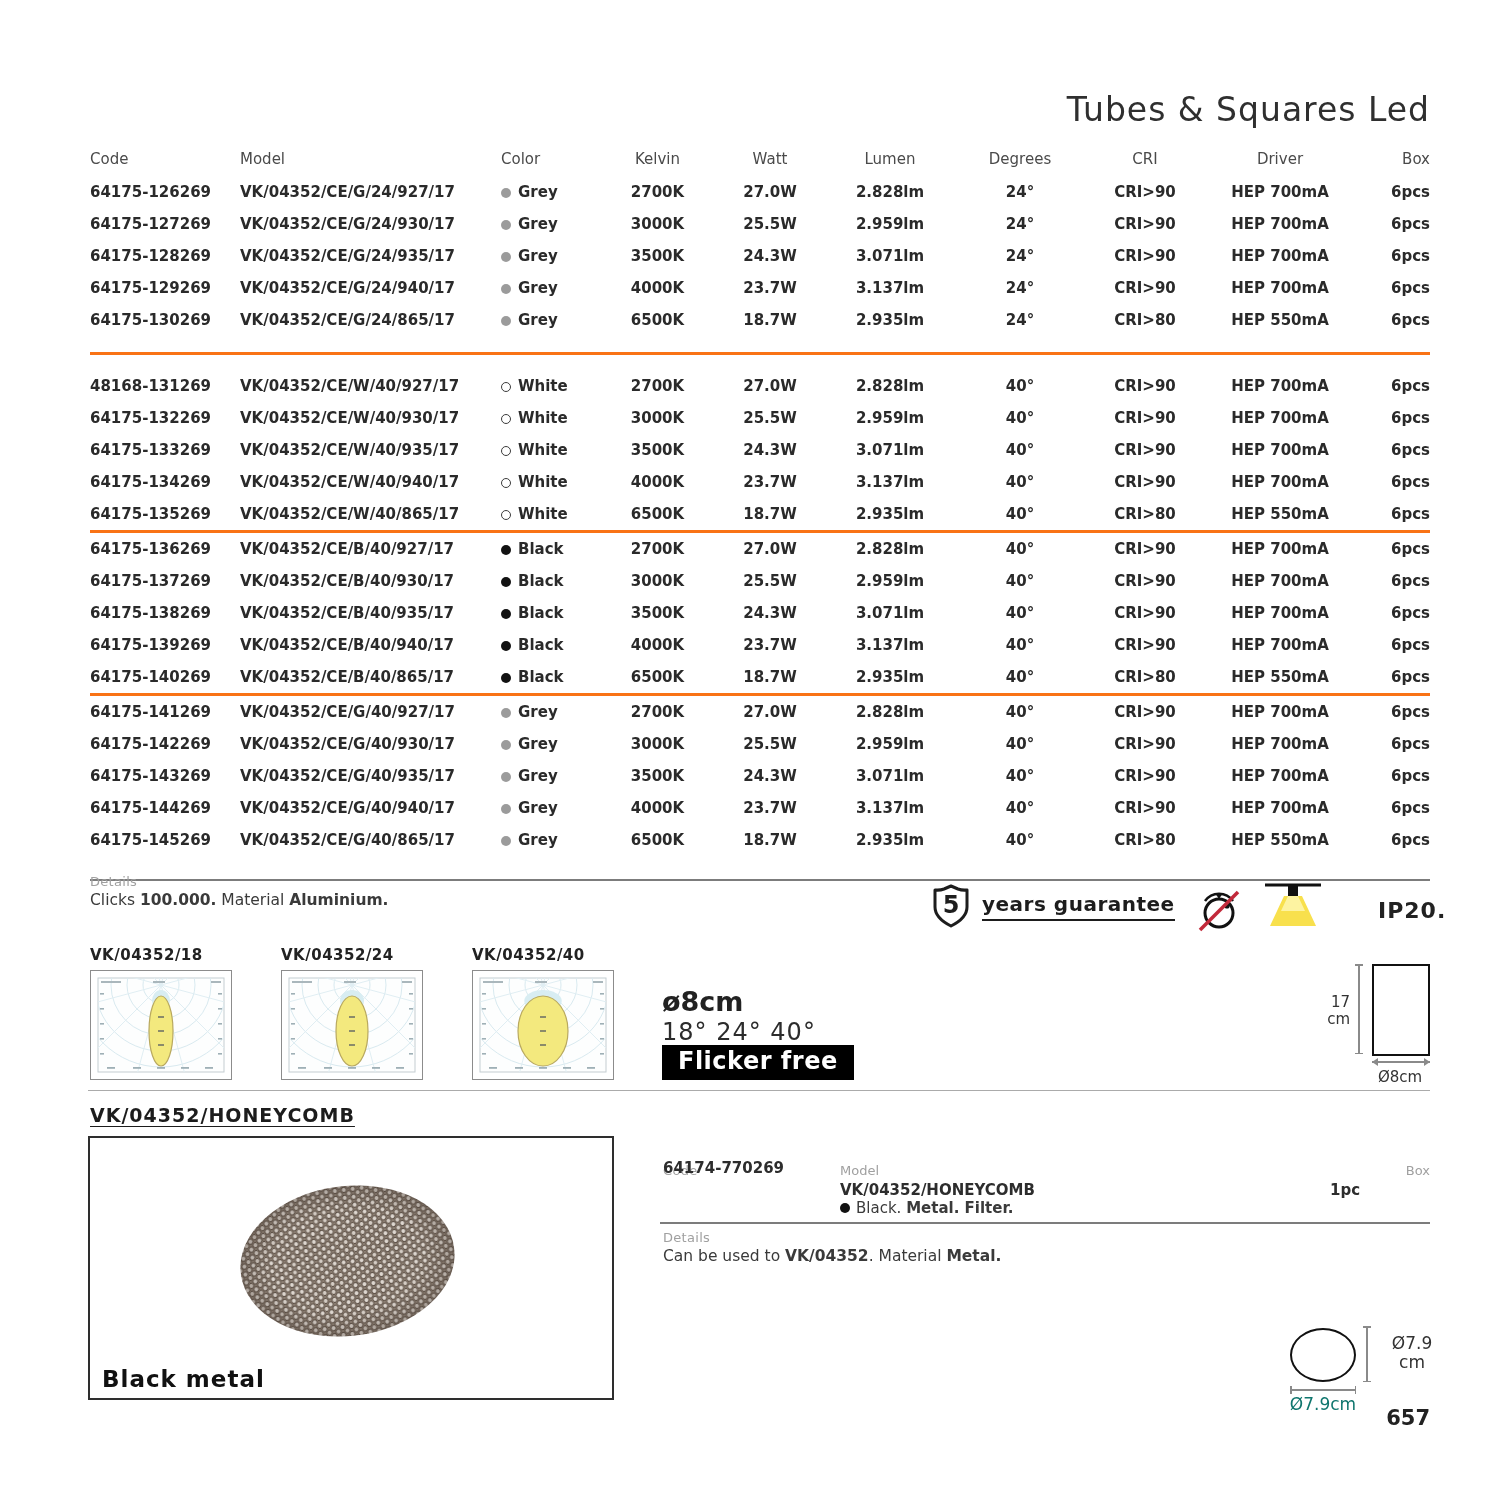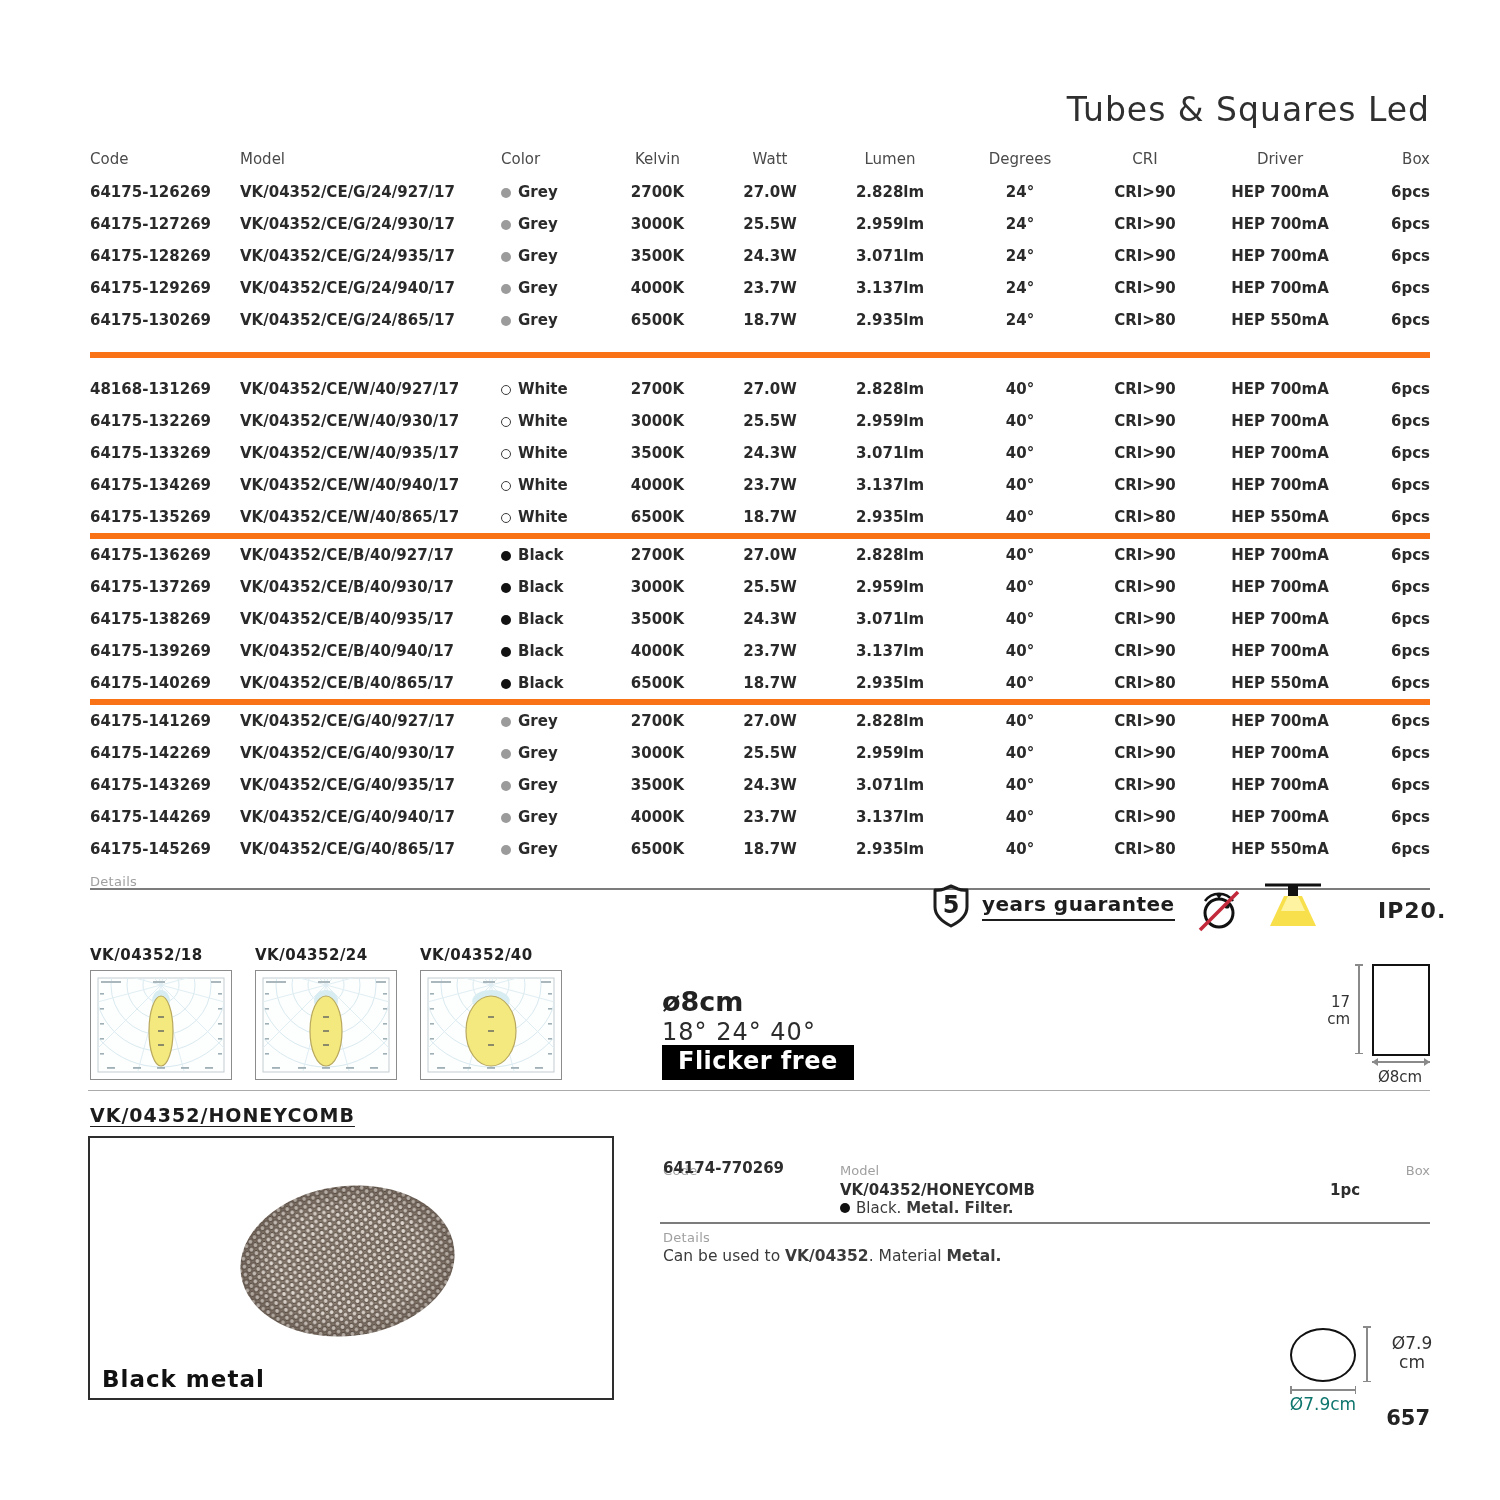--- a/index.html
+++ b/index.html
@@ -15,21 +15,21 @@
   
   .table{left:90px;top:142px;width:1340px;font-size:15px;}
   .trow,.thead{display:grid;grid-template-columns:150px 255px 105px 115px 110px 130px 130px 120px 150px 75px;align-items:center;}
   .thead{height:34px;color:#4a4a4a;font-weight:400;}
   .trow{height:32px;font-weight:700;color:#2a2a2a;}
   .td,.th{white-space:nowrap;}
   .c-code,.c-model{text-align:left;}
   .c-color{text-align:left;padding-left:6px;}
   .c-kelvin,.c-watt,.c-lumen,.c-degrees,.c-cri,.c-driver{text-align:center;}
   .c-box{text-align:right;}
-  .tgroup{border-bottom:6px solid #f97316;}
+  .tgroup{border-bottom:3px solid #f97316;}
   .tgroup:nth-child(1){padding-bottom:16px;}
   .tgroup:nth-child(2){padding-top:15px;}
   .tgroup:last-child{padding-bottom:23px;border-bottom:2px solid #7c7c7c;}
   .dot{display:inline-block;width:10px;height:10px;border-radius:50%;margin-right:7px;vertical-align:-1px;}
   .dot.grey{background:#9b9b9b;}
   .dot.black{background:#121212;}
   .dot.white{background:#ffffff;border:1.5px solid #3c3c3c;width:8px;height:8px;}
 
   
   .details{left:90px;top:874px;width:840px;}
@@ -38,21 +38,21 @@
 
   
   .shield-wrap{left:928px;top:882px;}
   .guarantee-label{left:982px;top:892px;font-size:20px;font-weight:700;color:#1d1d1d;
         border-bottom:2.5px solid #1d1d1d;padding-bottom:3px;letter-spacing:.5px;}
   .nodim-wrap{left:1192px;top:882px;}
   .light-wrap{left:1262px;top:878px;}
   .ip-rating{left:1378px;top:898px;font-size:22px;font-weight:700;letter-spacing:1px;color:#222;}
 
   
-  .diagrams{left:90px;top:946px;display:flex;gap:23px;}
+  .diagrams{left:90px;top:946px;display:flex;gap:49px;}
   .diag{width:142px;}
   .diag-label{font-size:15px;font-weight:700;color:#222;letter-spacing:.5px;margin-bottom:6px;}
   .diag-box{width:140px;height:108px;border:1px solid #8c8c8c;background:#fff;}
 
   
   .spec-diameter{left:662px;top:986px;font-size:27px;font-weight:700;color:#222;}
   .spec-beams{left:662px;top:1018px;font-size:24px;font-weight:400;color:#2c2c2c;letter-spacing:1px;}
   .flicker{left:662px;top:1045px;background:#000;color:#fff;font-size:24px;font-weight:700;
            padding:2px 16px 5px 16px;letter-spacing:.5px;}
 
@@ -375,20 +375,21 @@
           <div class="td c-cri">CRI&gt;80</div>
           <div class="td c-driver">HEP 550mA</div>
           <div class="td c-box">6pcs</div>
         </div>
       </div>
     </div>
 </div>
 
 <div class="abs details">
   <div class="details-label">Details</div>
+  <div class="details-text"><span>Clicks </span><span class="b">100.000.</span><span> Material </span><span class="b">Aluminium.</span></div>
 </div>
 
 <div class="abs shield-wrap">
   <svg width="46" height="48" viewBox="0 0 46 48">
     <path d="M23 4 L30 7 Q34 8.5 39 8 L39 25 Q39 36 23 44 Q7 36 7 25 L7 8 Q12 8.5 16 7 Z" fill="none" stroke="#1d1d1d" stroke-width="3" stroke-linejoin="round"></path>
     <text x="23" y="31" text-anchor="middle" font-size="24" font-weight="700" fill="#1d1d1d" font-family="DejaVu Sans, sans-serif">5</text>
   </svg>
 </div>
 <div class="abs guarantee-label">years guarantee</div>
 

